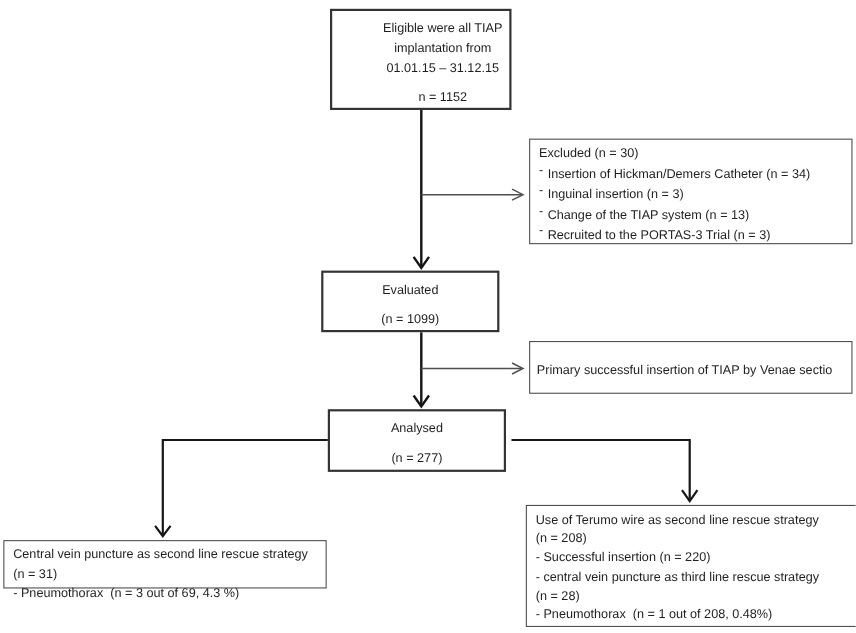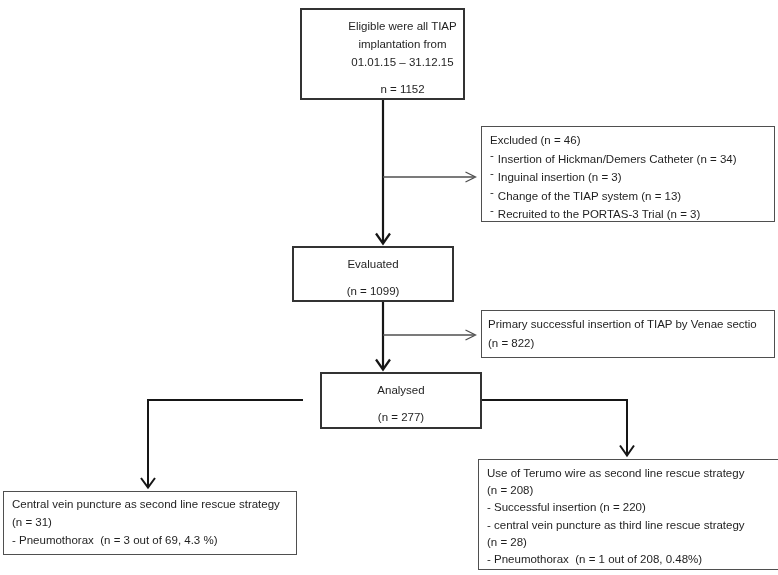--- a/index.html
+++ b/index.html
@@ -38,28 +38,28 @@
   .box.side{
     border:1px solid var(--border-side);
     text-align:left;
   }
   .n-line{margin-top:9px;}
   .pad7{padding-top:7px;}
   
   .b-excluded{left:481px;top:126px;width:294px;height:96px;padding:4px 8px;line-height:18.5px;}
   .xdash{display:inline-block;position:relative;top:-4px;margin-right:4px;}
   
-  .b-venae{left:481px;top:310px;width:294px;height:48px;padding:4px 6px;line-height:19px;}
+  .b-venae{left:481px;top:310px;width:294px;height:48px;padding:17px 6px;line-height:19px;}
   
-  .b-central{left:3px;top:491px;width:294px;height:64px;padding:3px 8px;line-height:18px;}
+  .b-central{left:3px;top:491px;width:294px;height:44px;padding:3px 8px;line-height:18px;}
   .b-terumo{left:478px;top:459px;width:336px;height:111px;padding:5px 8px;line-height:17.2px;}
   
   .b-eligible{left:300px;top:8px;width:165px;height:92px;padding-left:40px;}
   .b-evaluated{left:292px;top:246px;width:162px;height:56px;}
-  .b-analysed{left:320px;top:372px;width:162px;height:57px;}
+  .b-analysed{left:298px;top:372px;width:162px;height:57px;}
   .pre{white-space:pre;}
 </style>
 </head>
 <body>
 
 <div class="canvas">
 
   <svg class="connectors" viewBox="0 0 778 575" xmlns="http://www.w3.org/2000/svg">
     <g>
       <path class="main-arrow" d="M383,100 L383,242"></path>
@@ -88,35 +88,34 @@
   </svg>
 
   <div class="box main b-eligible pad7">
     <div>Eligible were all TIAP</div>
     <div>implantation from</div>
     <div>01.01.15 – 31.12.15</div>
     <div class="n-line">n = 1152</div>
   </div>
 
   <div class="box side b-excluded">
-    <div>Excluded (n = 46)</div>
+    <div>Excluded (n = 30)</div>
     <div class="xrow"><span class="xdash">-</span><span class="pre">Insertion of Hickman/Demers Catheter (n = 34)</span></div>
     <div class="xrow"><span class="xdash">-</span><span class="pre">Inguinal insertion (n = 3)</span></div>
     <div class="xrow"><span class="xdash">-</span><span class="pre">Change of the TIAP system (n = 13)</span></div>
     <div class="xrow"><span class="xdash">-</span><span class="pre">Recruited to the PORTAS-3 Trial (n = 3)</span></div>
   </div>
 
   <div class="box main b-evaluated pad7">
     <div>Evaluated</div>
     <div class="n-line">(n = 1099)</div>
   </div>
 
   <div class="box side b-venae">
     <div class="pre">Primary successful insertion of TIAP by Venae sectio</div>
-    <div>(n = 822)</div>
   </div>
 
   <div class="box main b-analysed pad7">
     <div>Analysed</div>
     <div class="n-line">(n = 277)</div>
   </div>
 
   <div class="box side b-central">
     <div class="pre">Central vein puncture as second line rescue strategy</div>
     <div class="pre">(n = 31)</div>

